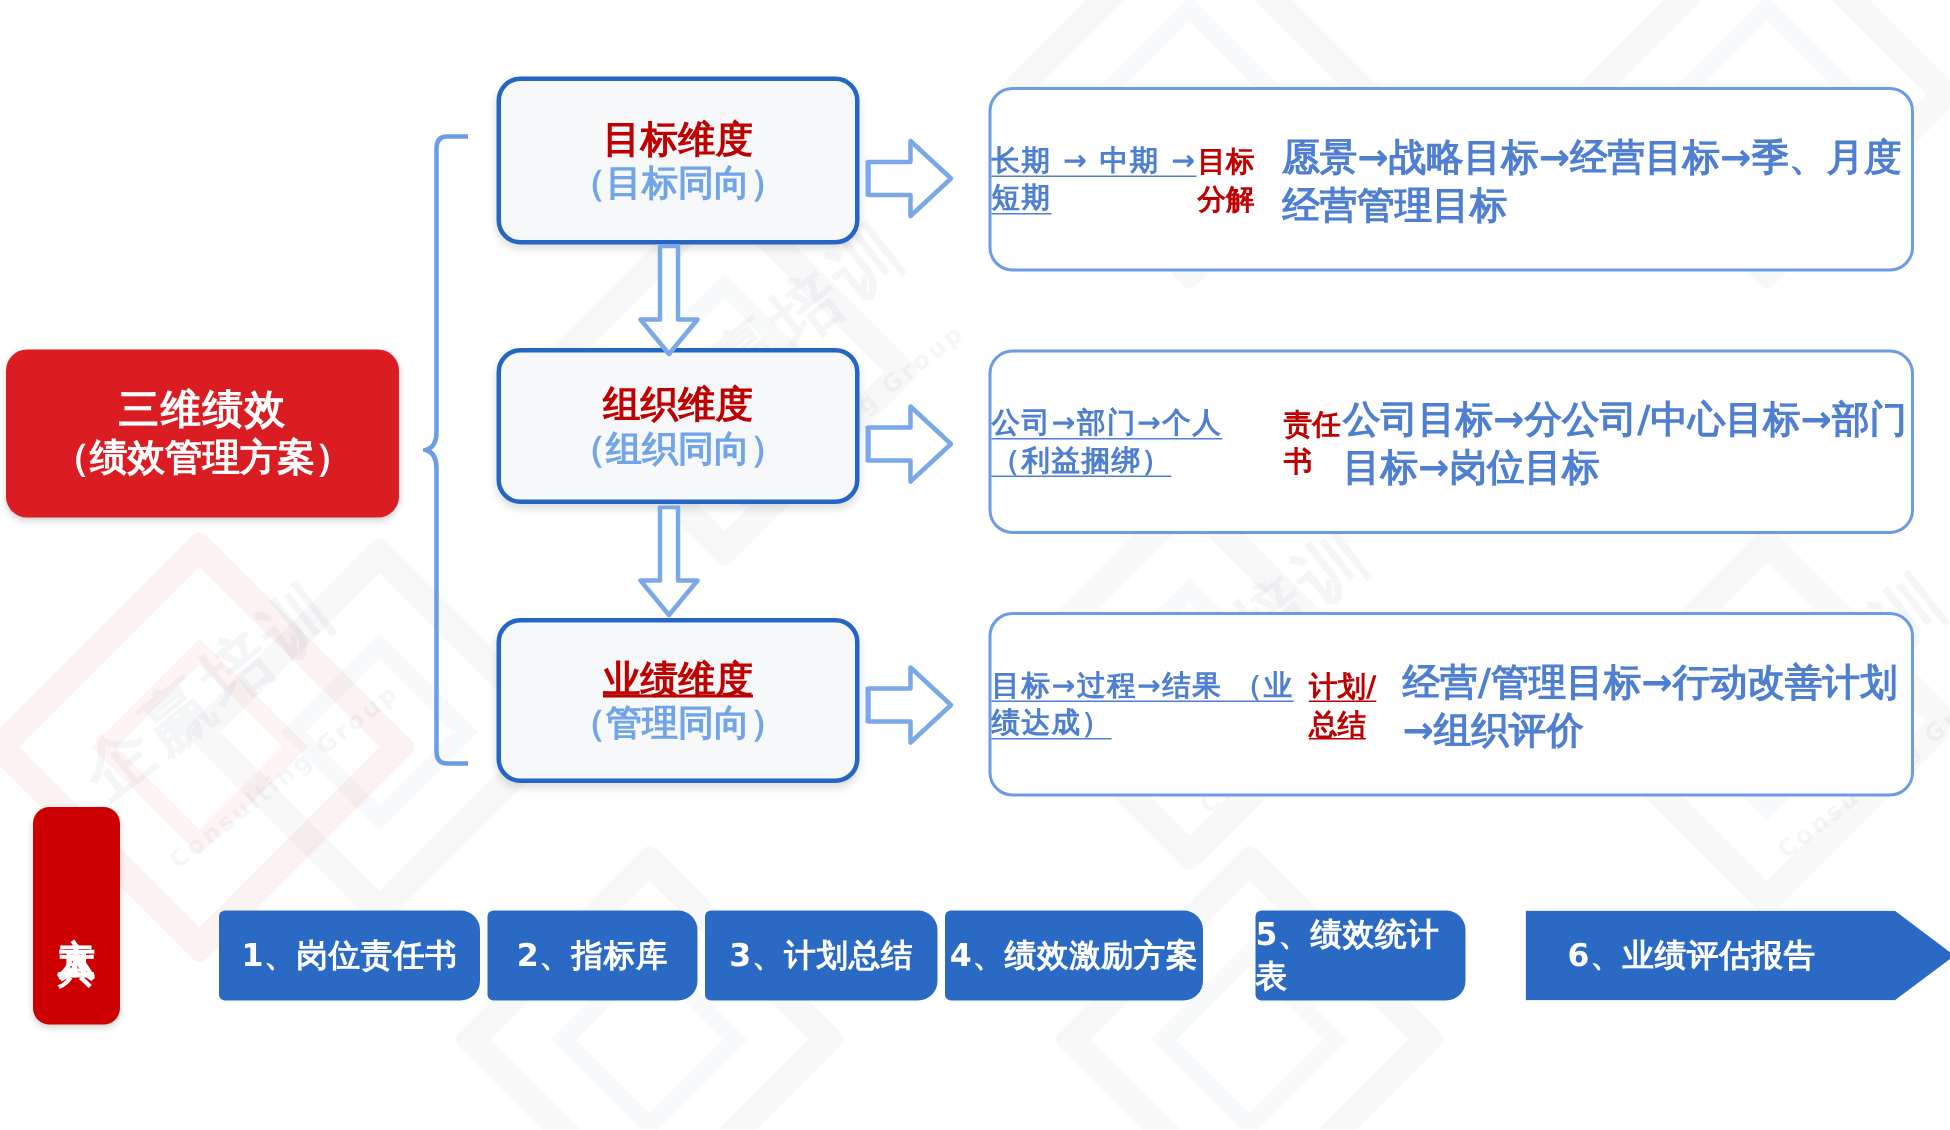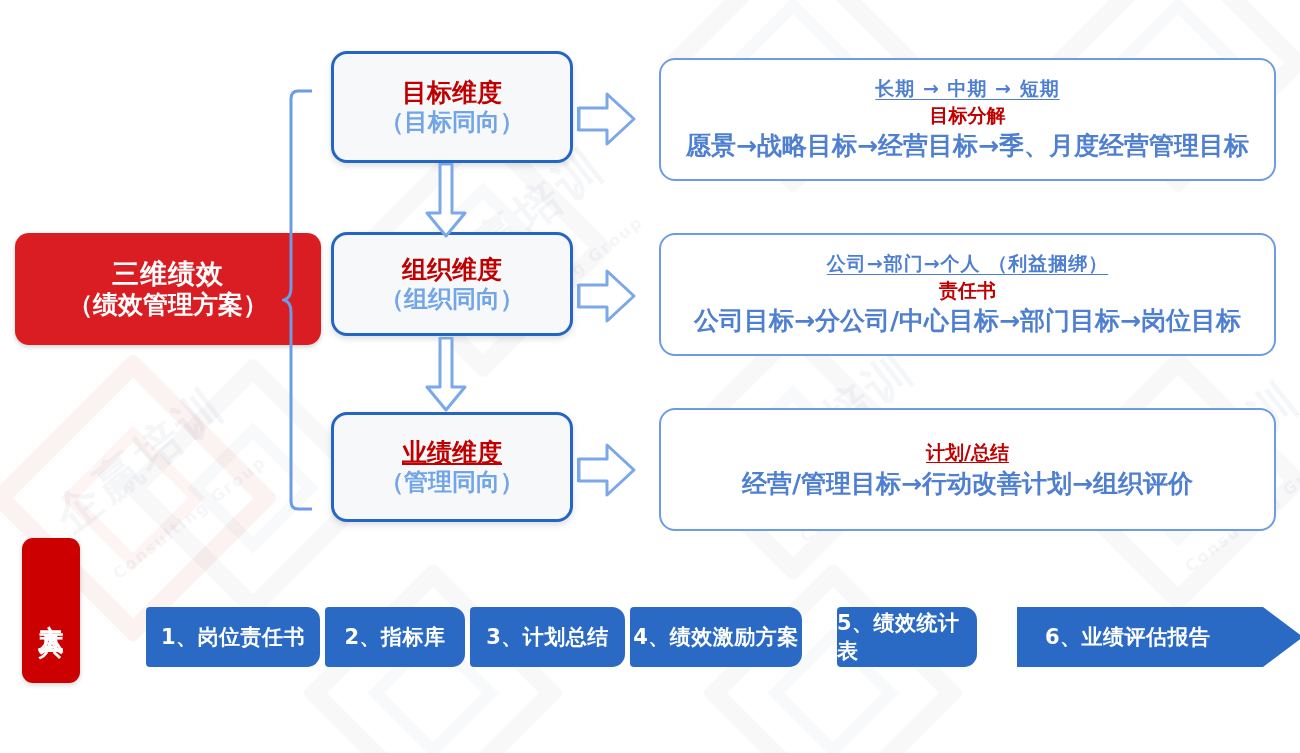--- a/index.html
+++ b/index.html
@@ -36,21 +36,21 @@
   }
   .wm-sub{
     position:absolute;pointer-events:none;user-select:none;
     font-size:16px;font-weight:600;letter-spacing:2px;
     color:rgba(120,130,150,0.07);
     transform:rotate(-38deg);white-space:nowrap;
   }
 
   
   .master{
-    position:absolute;left:15px;top:233px;width:306px;height:112px;
+    position:absolute;left:4px;top:233px;width:262px;height:112px;
     background:#d91d22;border-radius:14px;
     box-shadow:0 2px 5px rgba(0,0,0,0.18);
     display:flex;flex-direction:column;align-items:center;justify-content:center;
     color:#fff;line-height:1.18;
   }
   .master .l1{font-size:27px;font-weight:700;letter-spacing:1px;}
   .master .l2{font-size:25px;font-weight:700;letter-spacing:0px;}
 
   
   .bracket{position:absolute;left:282px;top:88px;width:32px;height:424px;}
@@ -80,21 +80,21 @@
   .hArrow{position:absolute;left:575px;width:62px;height:56px;}
   #hArrow0{top:91px;}
   #hArrow1{top:268px;}
   #hArrow2{top:442px;}
 
   
   .detail{
     position:absolute;left:659px;width:613px;
     border:2px solid #6c9ce6;border-radius:16px;
     background:#ffffff;
-    display:flex;flex-direction:column;align-items:center;justify-content:center;
+    display:flex;align-items:center;justify-content:center;
     line-height:1.30;
   }
   #detail0{top:58px;height:119px;}
   #detail1{top:233px;height:119px;}
   #detail2{top:408px;height:119px;}
   .detail .d1{font-size:19px;font-weight:700;color:#4f7fd1;
     text-decoration:underline;text-underline-offset:4px;letter-spacing:1px;}
   .detail .d2{font-size:19px;font-weight:700;color:#c00000;margin-top:2px;}
   .detail .d2.ul{text-decoration:underline;text-underline-offset:3px;}
   .detail .d3{font-size:25px;font-weight:700;color:#4f7fd1;margin-top:3px;}
@@ -199,20 +199,21 @@
     <div class="d1">长期 →  中期 →  短期</div>
     <div class="d2">目标分解</div>
     <div class="d3">愿景→战略目标→经营目标→季、月度经营管理目标</div>
   </div>
   <div class="detail" id="detail1">
     <div class="d1">公司→部门→个人  （利益捆绑）</div>
     <div class="d2">责任书</div>
     <div class="d3">公司目标→分公司/中心目标→部门目标→岗位目标</div>
   </div>
   <div class="detail" id="detail2">
+    <div class="d1">目标→过程→结果   （业绩达成）</div>
     <div class="d2 ul">计划/总结</div>
     <div class="d3">经营/管理目标→行动改善计划→组织评价</div>
   </div>
 
   <div class="sixtools">
     <span>六大工具</span>
   </div>
 
   <div class="toolbar">
     <div class="tool r" style="left:0px;width:174px;">

